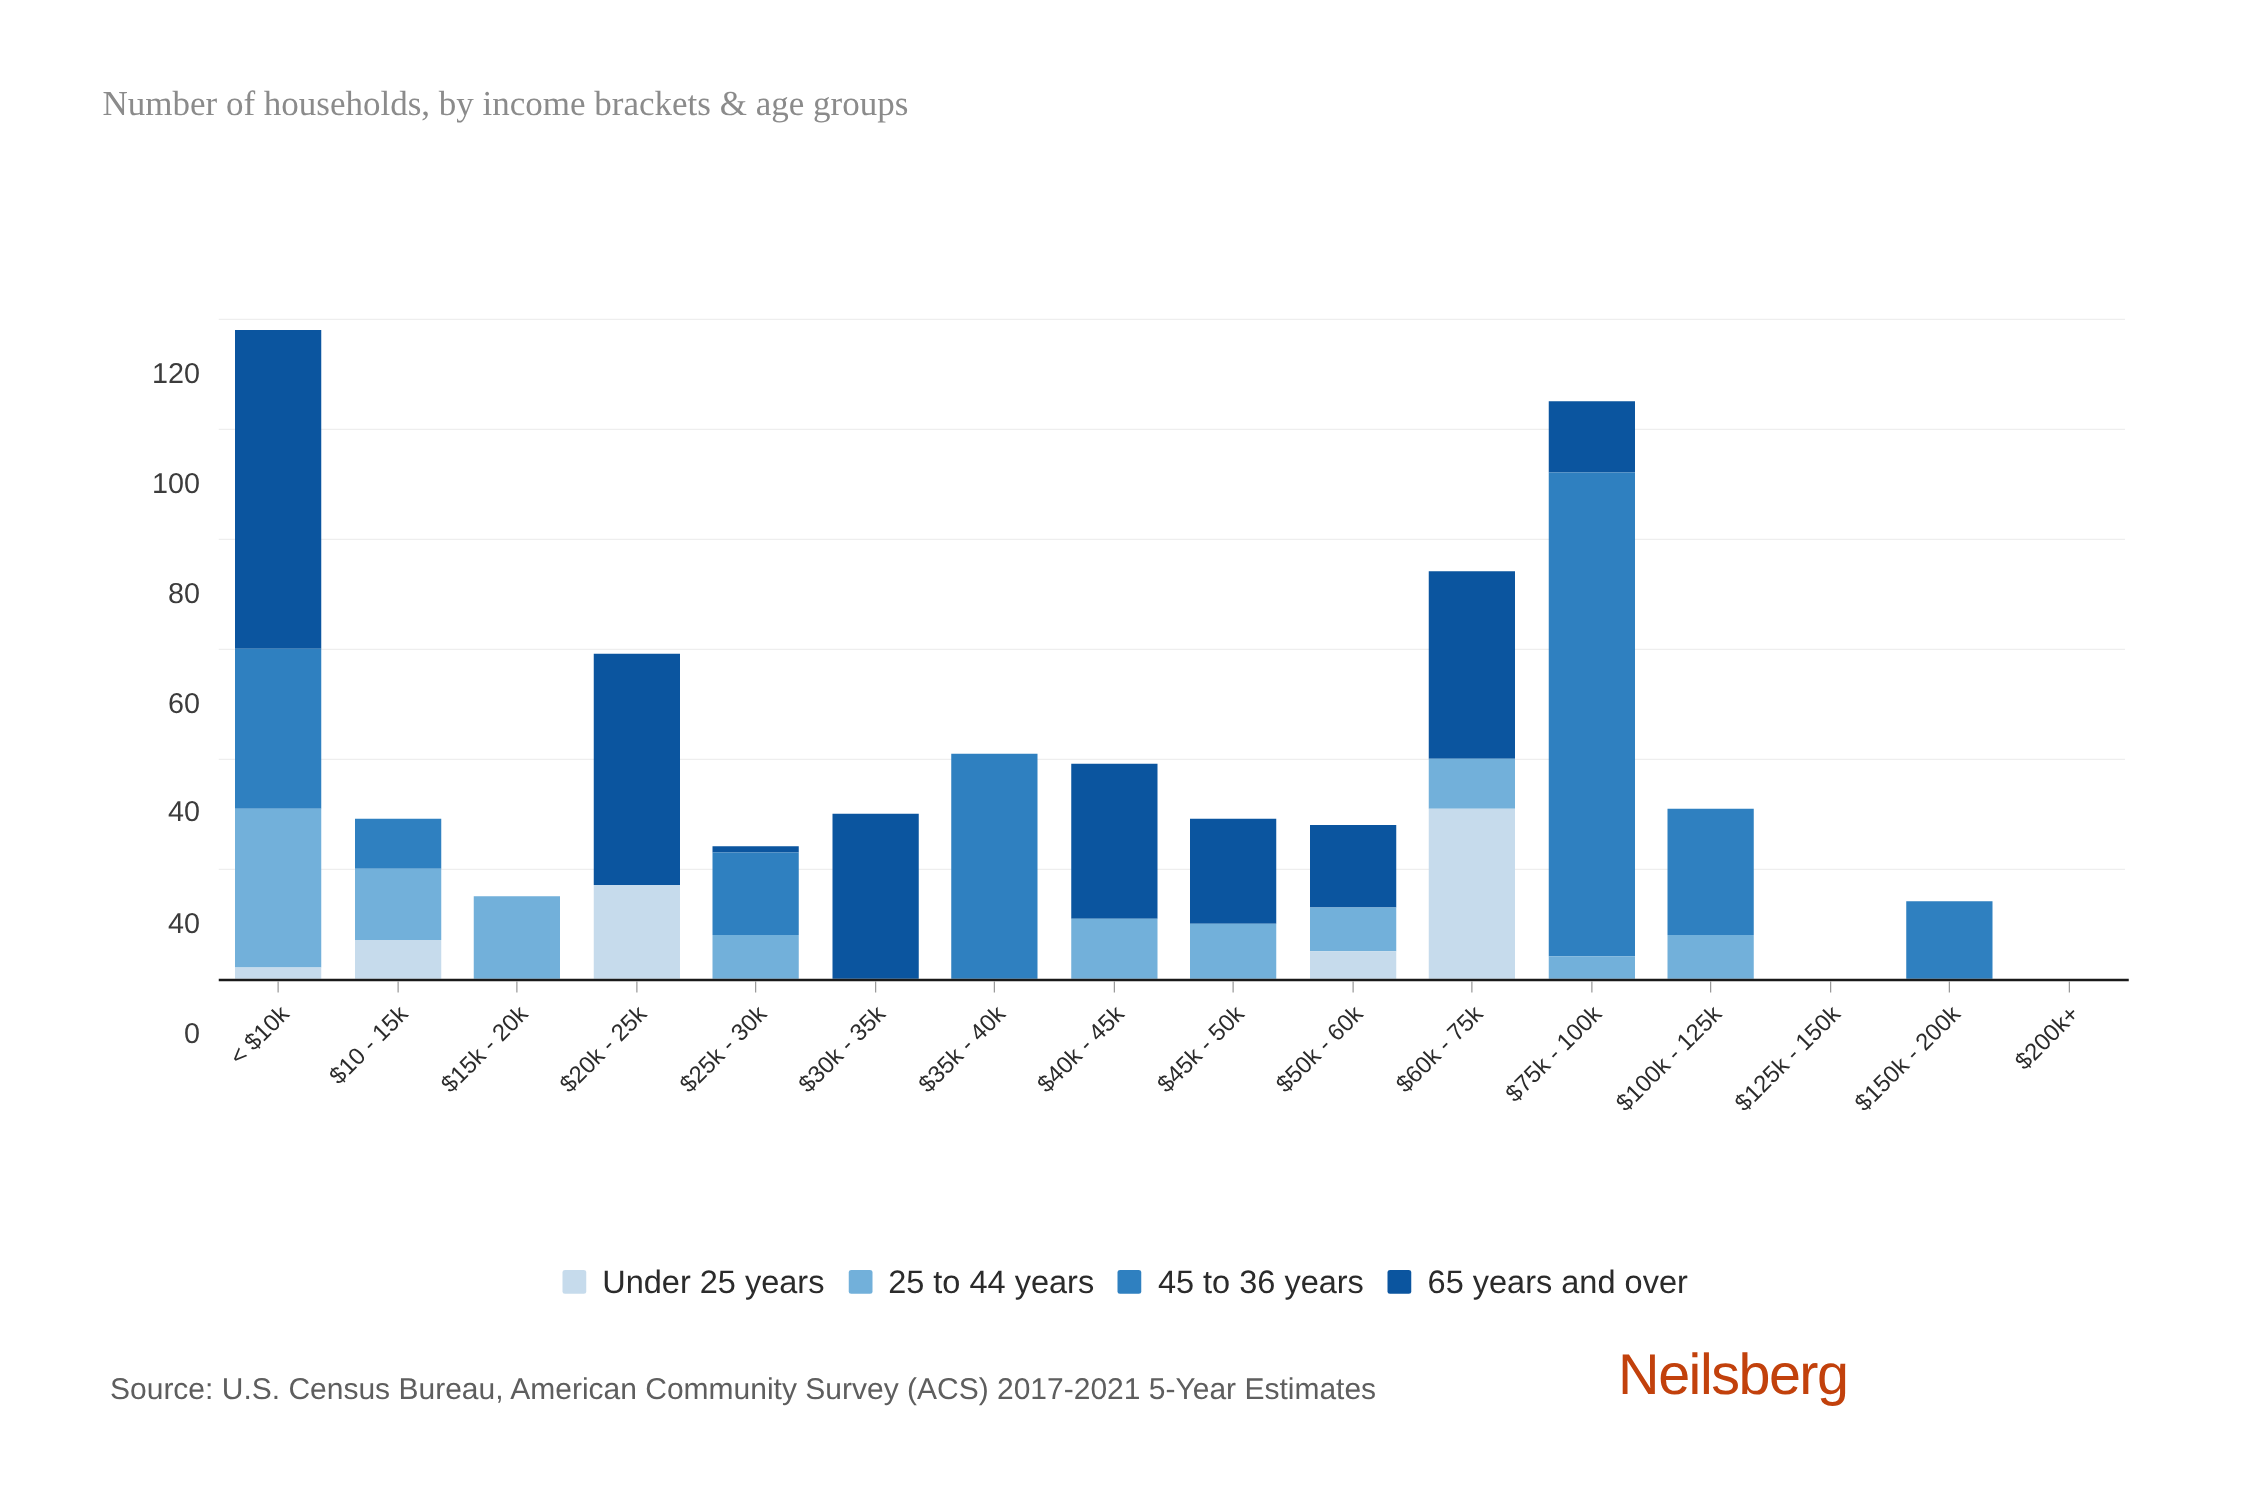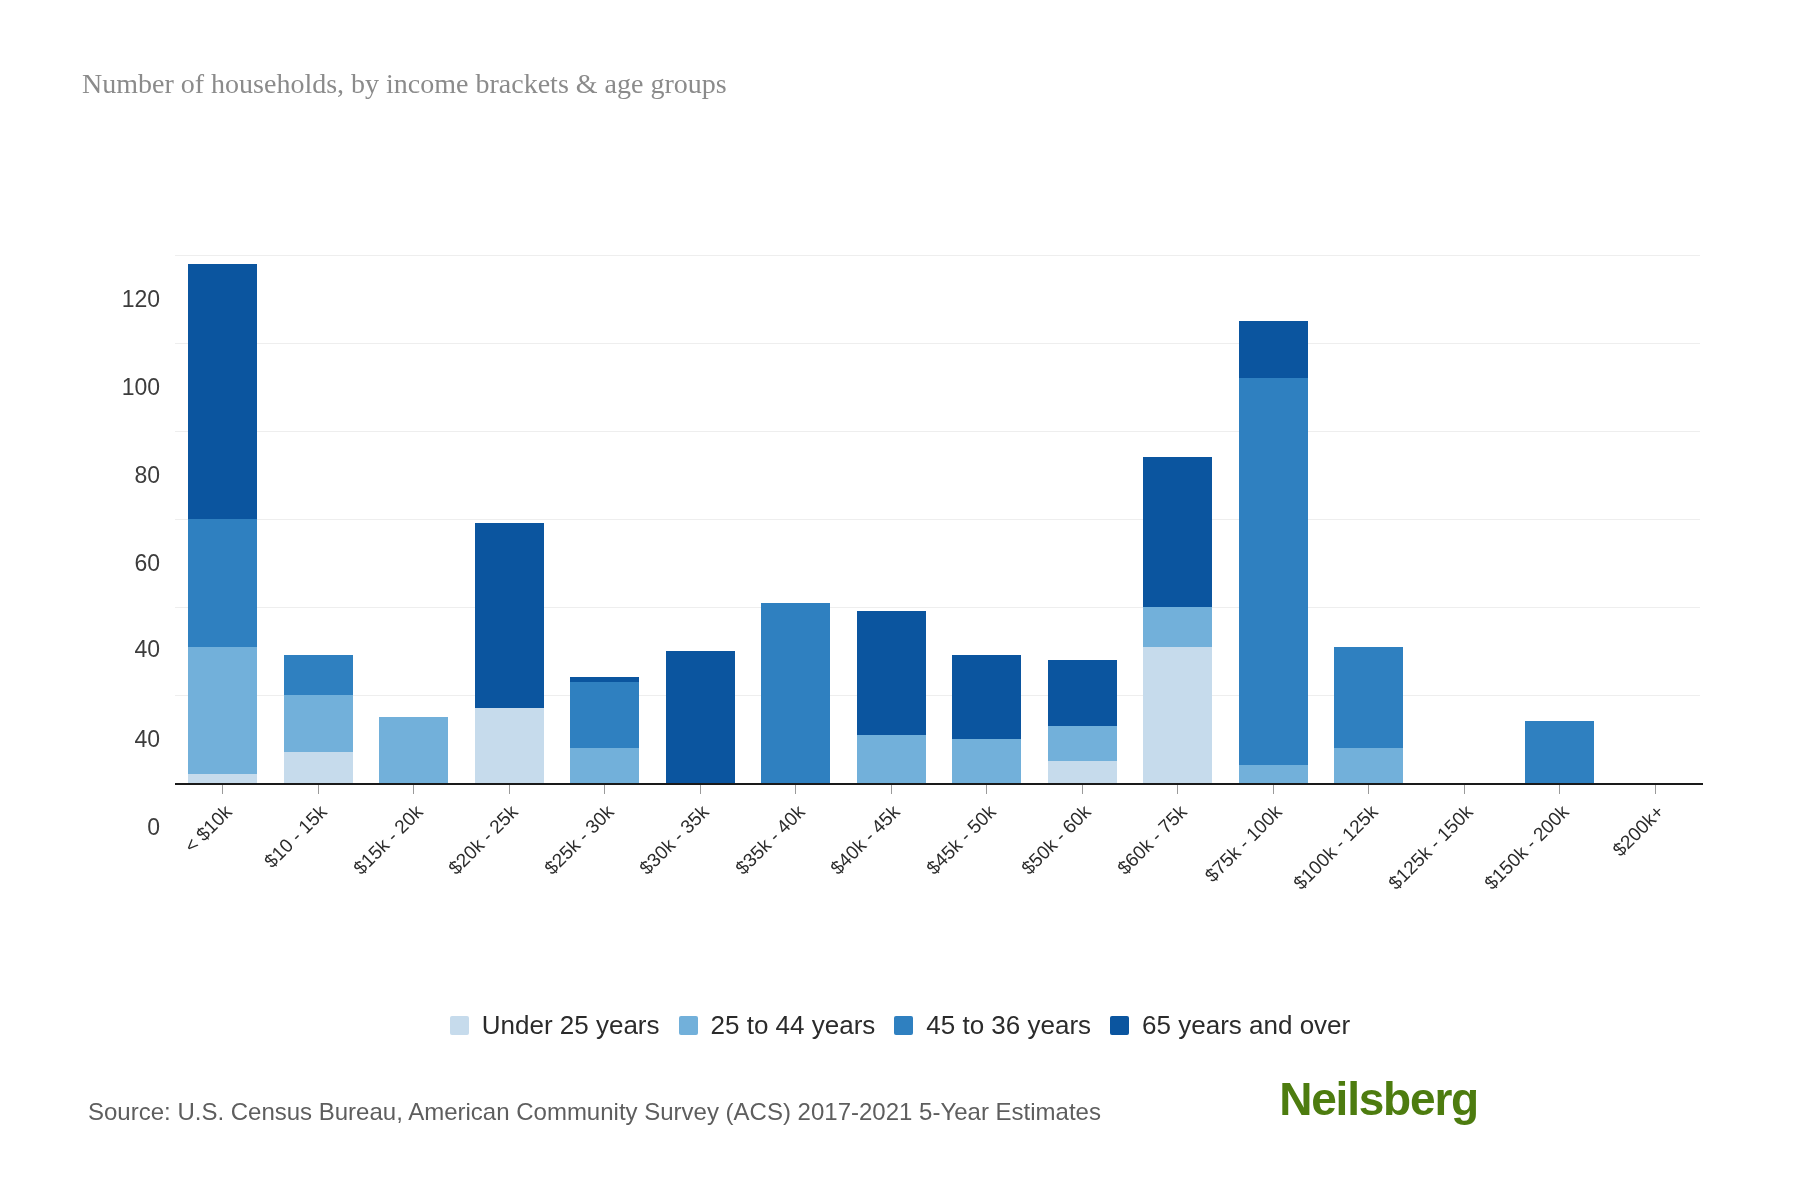--- a/index.html
+++ b/index.html
@@ -202,22 +202,22 @@
     top: 28px;
     font-size: 24px;
     color: #5e5e5e;
     font-family: "Liberation Sans", sans-serif;
   }
   #brand-logo {
     position: absolute;
     right: 82px;
     top: 2px;
     font-size: 46px;
-    font-weight: bold;
-    color: #4d7c0f;
+    font-weight: normal;
+    color: #c2410c;
     font-family: "Liberation Sans", sans-serif;
     letter-spacing: -1.2px;
   }
 </style>
 </head>
 <body>
 
 <div id="root">
 
   <div id="header">

